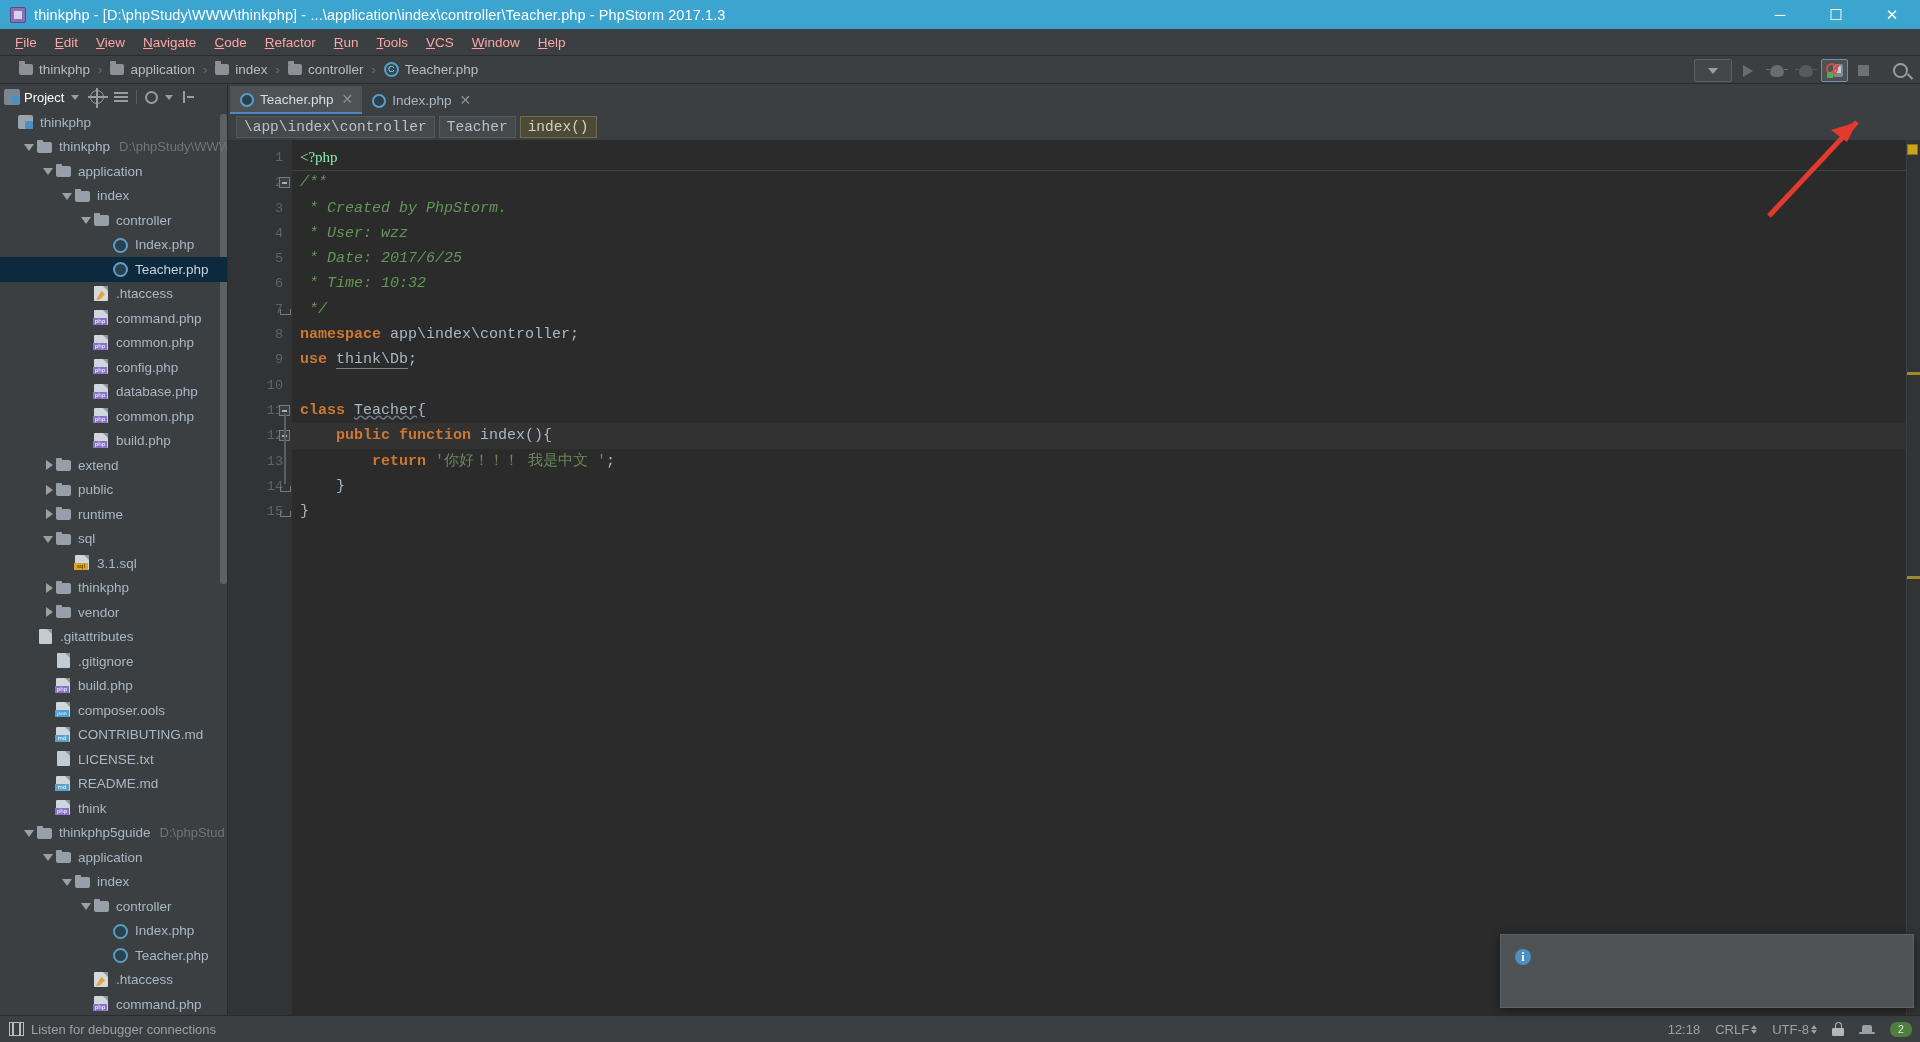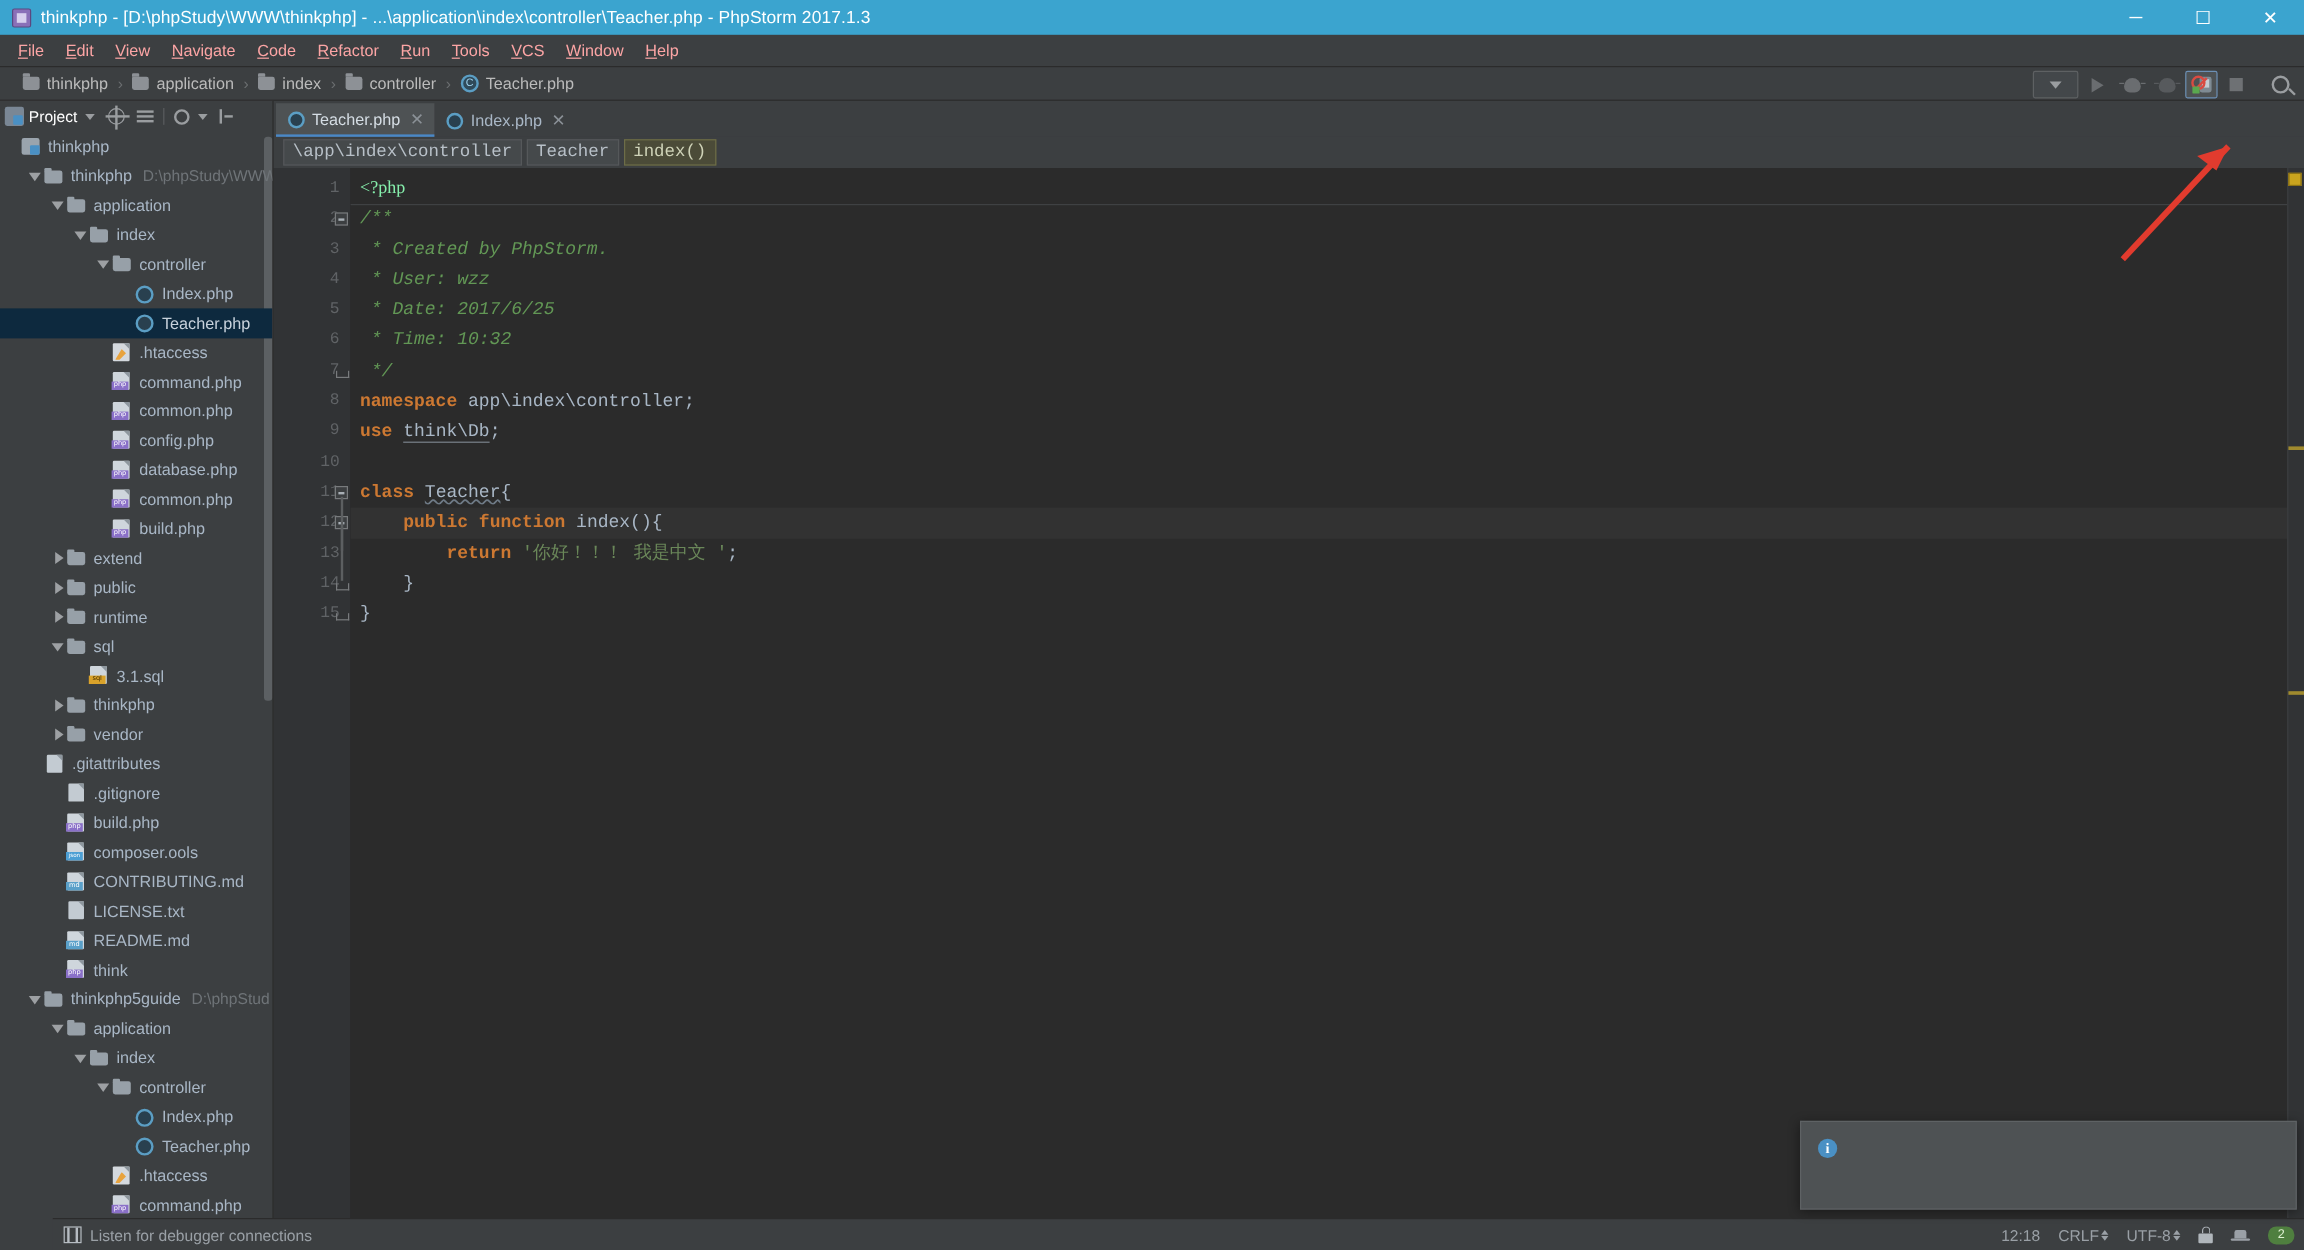--- a/index.html
+++ b/index.html
@@ -259,21 +259,21 @@
     font-family: "Liberation Serif", serif;
   }
   #notif .ntitle { color: #d3d9de; font-size: 14.5px; margin-bottom: 7px; }
   #notif .nbody { color: #b4bcc2; font-size: 13.5px; }
   #notif .nlink { color: #6aa5dd; text-decoration: underline; }
 
   
   #statusbar {
     height: 27px; background: #3c3f41; border-top: 1px solid #2b2b2b;
     display: flex; align-items: center; position: relative;
-    color: #9aa0a6; font-size: 13px; margin-left: 44px;
+    color: #9aa0a6; font-size: 13px;
   }
   #statusbar .sb-left { display: flex; align-items: center; gap: 7px; padding-left: 9px; }
   .sb-listen-ic { width: 15px; height: 14px; border: 1.6px solid #b6bcc2; position: relative; }
   .sb-listen-ic::before,.sb-listen-ic::after{content:"";position:absolute;top:0;bottom:0;width:1.6px;background:#b6bcc2;}
   .sb-listen-ic::before{left:2px;} .sb-listen-ic::after{right:2px;}
   #statusbar .sb-right {
     position: absolute; right: 8px; display: flex; align-items: center; gap: 15px;
   }
   .sb-item { display: flex; align-items: center; gap: 2px; }
   .updn { display:flex; flex-direction: column; gap:1px; }

